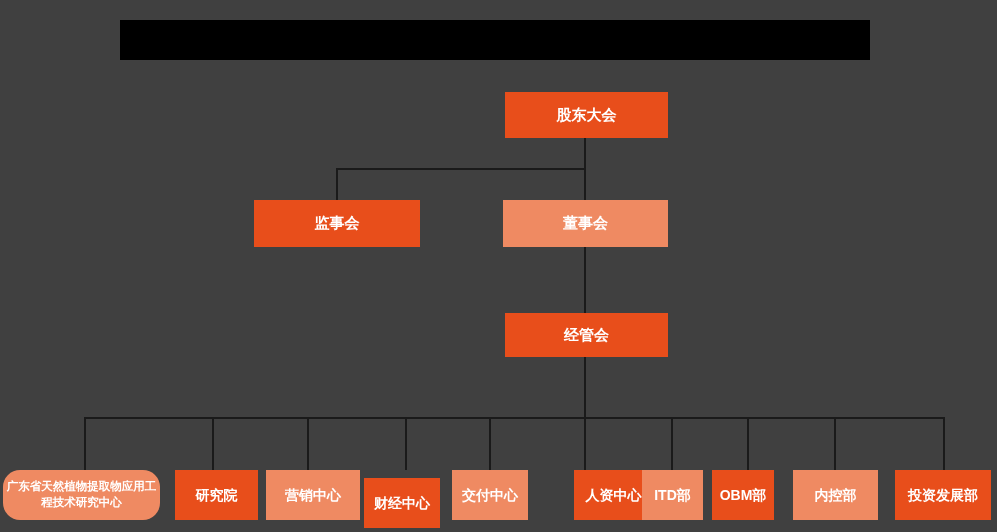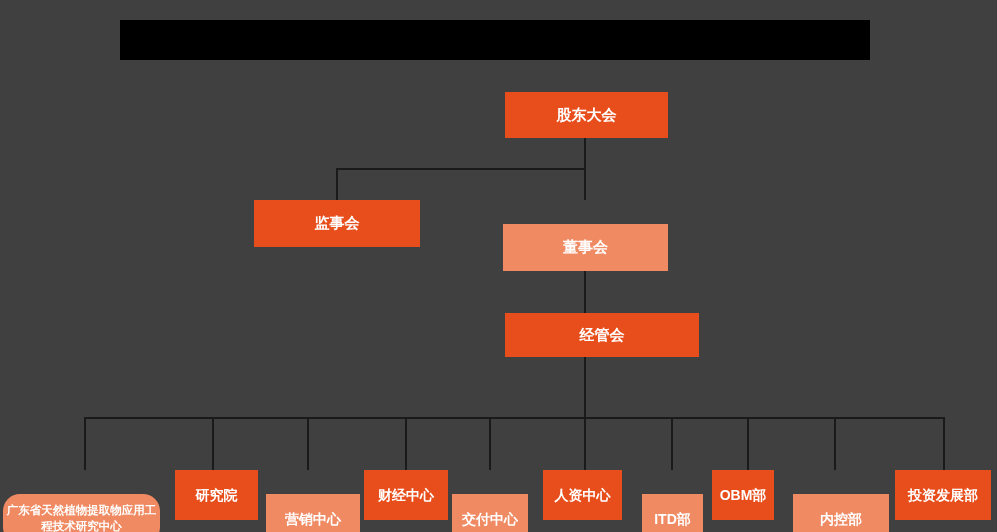--- a/index.html
+++ b/index.html
@@ -29,39 +29,39 @@
     display: flex;
     align-items: center;
     justify-content: center;
     text-align: center;
     color: #ffffff;
     font-weight: bold;
     box-sizing: border-box;
     line-height: 1.35;
   }
   .node.primary   { background: var(--color-primary, #e84e1b); }
-  .node.secondary { background: var(--color-secondary, #ef8a62); margin-top: 24px; }
+  .node.secondary { background: var(--color-secondary, #ef8a62); }
 
   
   .n-root  { left: 505px; top:  92px; width: 163px; height: 46px; font-size: 15px; }
   .n-sup   { left: 254px; top: 200px; width: 166px; height: 47px; font-size: 15px; }
   .n-board { left: 503px; top: 200px; width: 165px; height: 47px; font-size: 15px; }
-  .n-mgmt  { left: 505px; top: 313px; width: 194px; height: 44px; font-size: 15px; }
+  .n-mgmt  { left: 505px; top: 313px; width: 163px; height: 44px; font-size: 15px; }
 
   
   .dept { top: 470px; height: 50px; font-size: 14px; padding: 2px; }
   .d0 { left:   3px; width: 157px; font-size: 11.5px; border-radius: 17px; }
   .d1 { left: 175px; width:  83px; }
   .d2 { left: 266px; width:  94px; }
-  .d3 { left: 364px; width:  84px; }
+  .d3 { left: 364px; width:  76px; margin-top: 8px; }
   .d4 { left: 452px; width:  76px; text-align: center; }
-  .d5 { left: 543px; width:  79px; }
+  .d5 { left: 574px; width:  79px; }
   .d6 { left: 642px; width:  61px; }
   .d7 { left: 712px; width:  62px; }
-  .d8 { left: 793px; width:  96px; }
+  .d8 { left: 793px; width:  85px; }
   .d9 { left: 895px; width:  96px; }
 
   
   .line {
     position: absolute;
     background: var(--color-line, #1a1a1a);
   }
   .hline { height: 2px; }
   .vline { width: 2px; }
 

